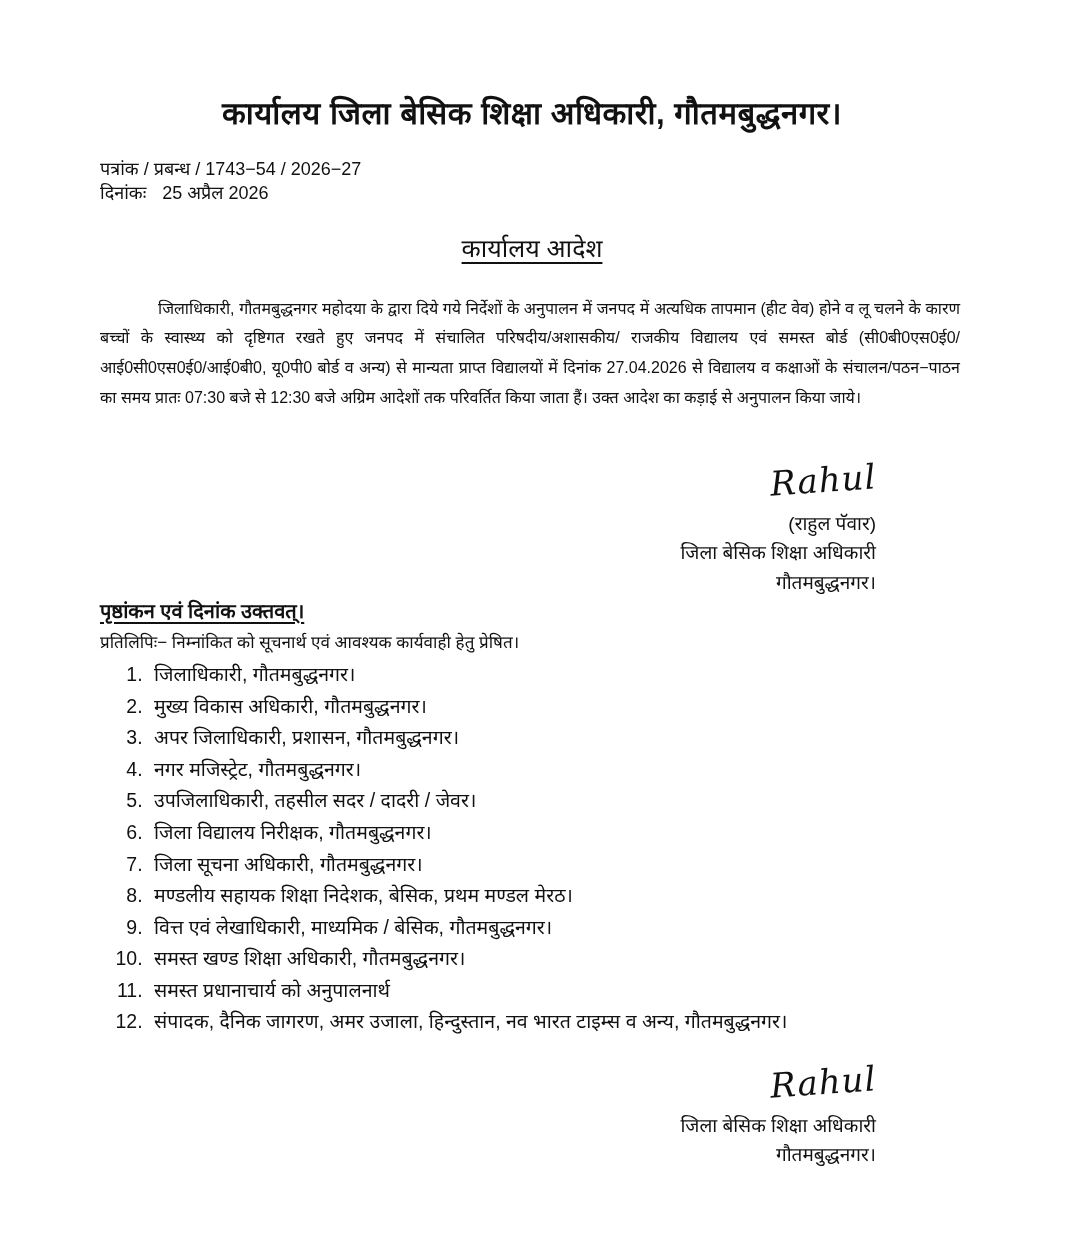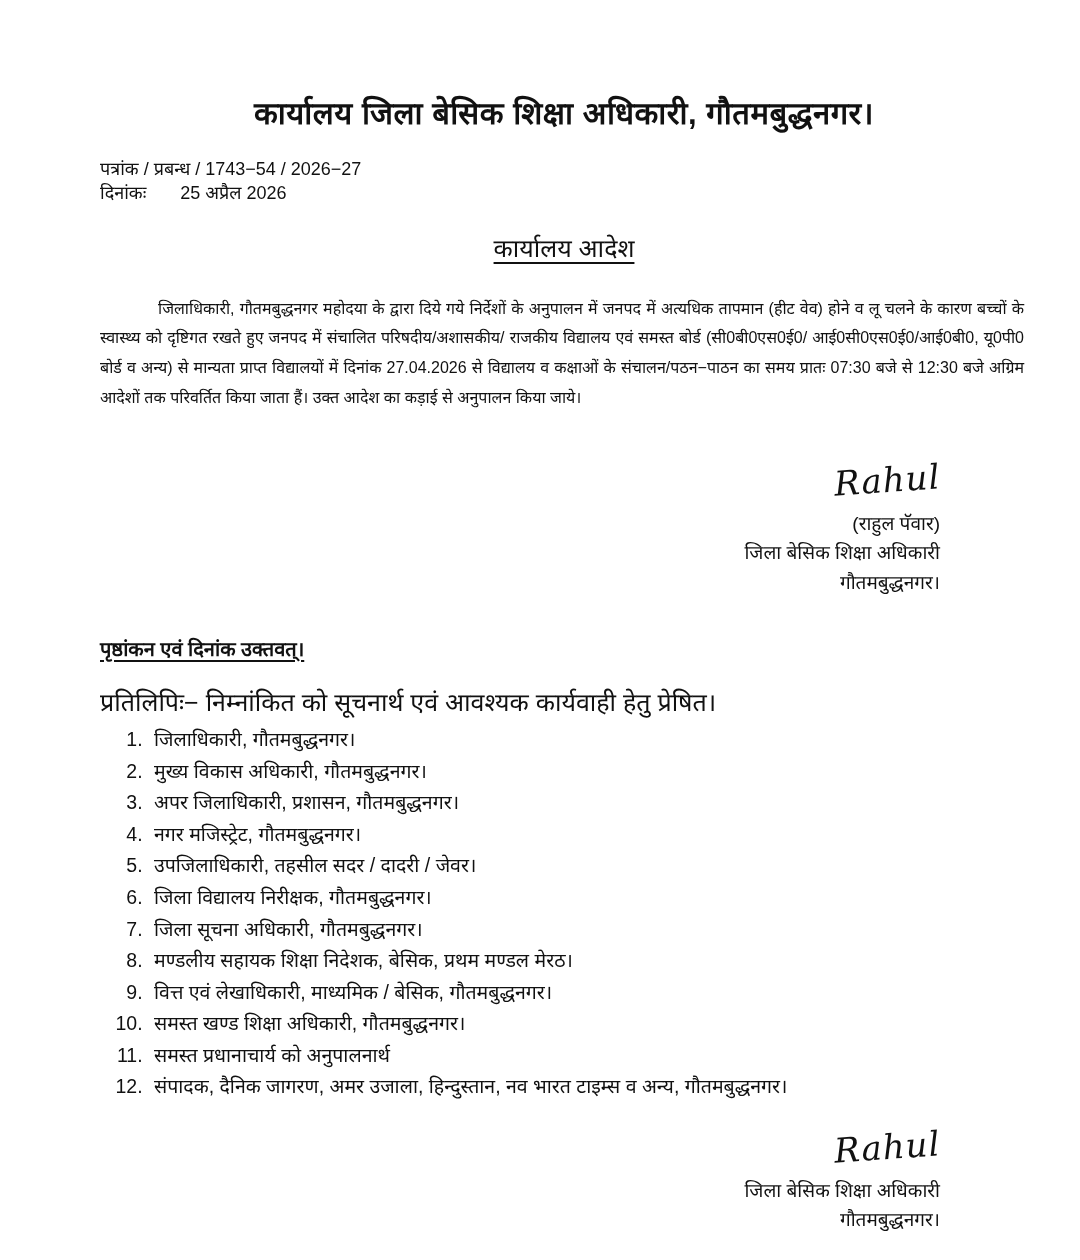--- a/index.html
+++ b/index.html
@@ -12,21 +12,21 @@
     height: 1260px;
     font-family: "Liberation Sans", "DejaVu Sans", sans-serif;
     color: #111111;
     position: relative;
     overflow: hidden;
   }
   .page {
     width: 1080px;
     height: 1260px;
     box-sizing: border-box;
-    padding: 95px 52px 20px 100px;
+    padding: 95px 116px 20px 100px;
     position: relative;
   }
   .doc-title {
     text-align: center;
     font-size: 31px;
     font-weight: bold;
     letter-spacing: 0.5px;
     line-height: 1.25;
     margin: 0 0 22px 0;
   }
@@ -36,21 +36,21 @@
     align-items: baseline;
     font-size: 18px;
     margin: 0 0 26px 0;
     flex-direction: column;
   }
   .meta-left {
     white-space: nowrap;
   }
   .meta-right {
     display: flex;
-    gap: 34px;
+    gap: 16px;
     white-space: nowrap;
     padding-right: 10px;
   }
   .order-heading {
     text-align: center;
     font-size: 25px;
     font-weight: normal;
     text-decoration: underline;
     text-underline-offset: 5px;
     margin: 0 0 30px 0;
@@ -77,29 +77,28 @@
     letter-spacing: 1px;
     transform: rotate(-4deg);
     display: inline-block;
     margin-bottom: 2px;
   }
   .sign-name, .sign-desig, .sign-place {
     font-size: 19px;
     display: block;
   }
   .copy-head {
-    margin-top: 38px;
     font-size: 20px;
     font-weight: bold;
     text-decoration: underline;
     text-underline-offset: 4px;
   }
   .copy-sub {
-    font-size: 25px;
-    margin-top: 22px;
+    font-size: 17px;
+    margin-top: 6px;
   }
   ol.copy-list {
     margin: 6px 0 0 0;
     padding-left: 48px;
     font-size: 19.5px;
     line-height: 1.62;
   }
   ol.copy-list li {
     padding-left: 6px;
   }

